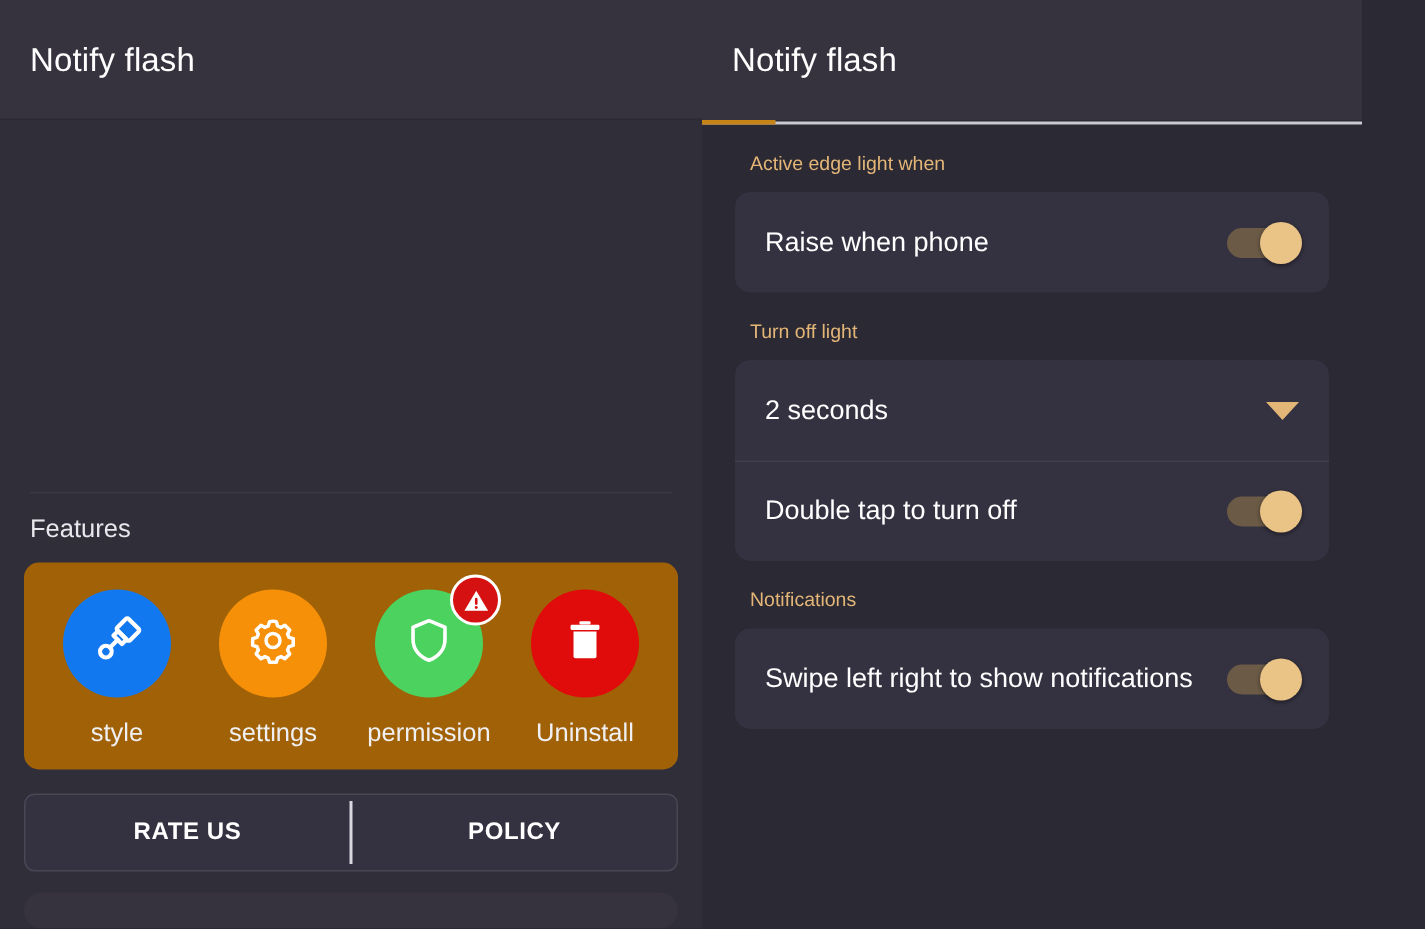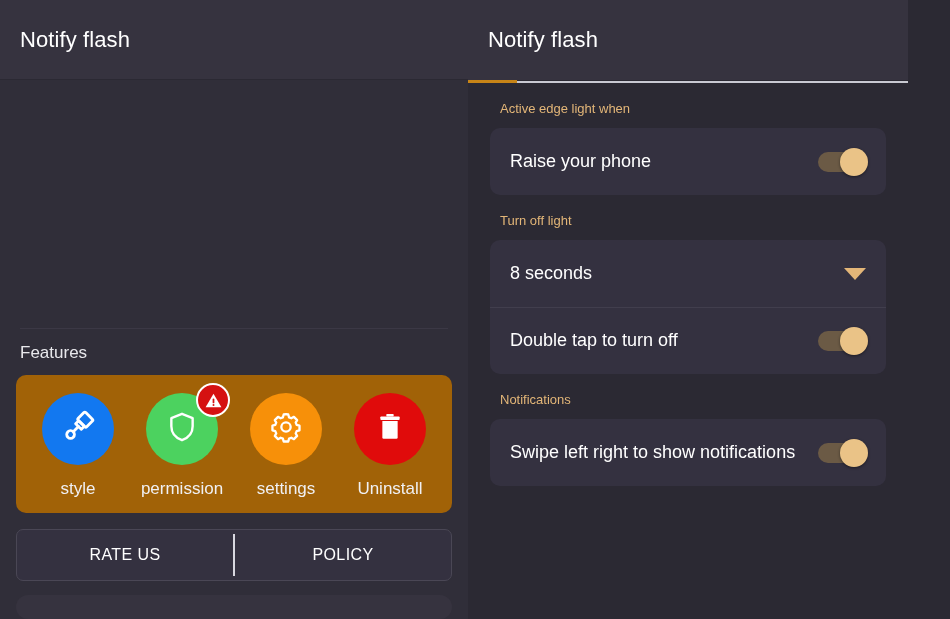--- a/index.html
+++ b/index.html
@@ -92,20 +92,21 @@
   .btn-half {
     flex: 1;
     display: flex; align-items: center; justify-content: center;
     color: #ffffff;
     font-size: 16px;
     letter-spacing: .4px;
     cursor: pointer;
     background: transparent;
     border: none;
     font-family: inherit;
+    font-weight: bold;
   }
   .btn-sep { width: 2px; background: #d8d8e0; margin: 4px 0; }
 
   .bottom-stub {
     margin: 14px 16px 0 16px;
     height: 24px;
     border-radius: 12px;
     background: #36333f;
   }
 
@@ -218,47 +219,47 @@
                     <path d="M12 11.6v4.2"></path>
                     <circle cx="12" cy="18.3" r="2.3"></circle>
                   </g>
                 </svg>
               </span>
             </div>
             <div class="feature-label">style</div>
           </div>
 
           <div class="feature-item">
+            <div class="feature-circle" style="background:#f79009;">
+              <span>
+                <svg width="36" height="36" viewBox="0 0 24 24" fill="none" stroke="#ffffff" stroke-width="1.55" stroke-linejoin="round">
+                  <path d="M12 3.4l1.5.25.55 1.9 1.5.63 1.72-.95 2.15 2.15-.95 1.72.63 1.5 1.9.55v3.04l-1.9.55-.63 1.5.95 1.72-2.15 2.15-1.72-.95-1.5.63-.55 1.9h-3.04l-.55-1.9-1.5-.63-1.72.95-2.15-2.15.95-1.72-.63-1.5-1.9-.55v-3.04l1.9-.55.63-1.5-.95-1.72 2.15-2.15 1.72.95 1.5-.63.55-1.9z"></path>
+                  <circle cx="12" cy="12" r="3.1"></circle>
+                </svg>
+              </span>
+            </div>
+            <div class="feature-label">settings</div>
+          </div>
+
+          <div class="feature-item">
             <div class="feature-circle" style="background:#4cd25f;">
               <span>
                 <svg width="36" height="36" viewBox="0 0 24 24" fill="none" stroke="#ffffff" stroke-width="1.6" stroke-linejoin="round">
                   <path d="M12 3.2 4.9 6.1v5.4c0 4.5 3 7.8 7.1 9.3 4.1-1.5 7.1-4.8 7.1-9.3V6.1z"></path>
                 </svg>
               </span>
               <span class="badge">
                 <svg width="19" height="19" viewBox="0 0 24 24">
                   <path d="M12 3.5 22 20.5H2z" fill="#ffffff"></path>
                   <rect x="10.9" y="9.5" width="2.2" height="6" rx="1.1" fill="#d51111"></rect>
                   <circle cx="12" cy="17.6" r="1.25" fill="#d51111"></circle>
                 </svg>
               </span>
             </div>
             <div class="feature-label">permission</div>
-          </div>
-
-          <div class="feature-item">
-            <div class="feature-circle" style="background:#f79009;">
-              <span>
-                <svg width="36" height="36" viewBox="0 0 24 24" fill="none" stroke="#ffffff" stroke-width="1.55" stroke-linejoin="round">
-                  <path d="M12 3.4l1.5.25.55 1.9 1.5.63 1.72-.95 2.15 2.15-.95 1.72.63 1.5 1.9.55v3.04l-1.9.55-.63 1.5.95 1.72-2.15 2.15-1.72-.95-1.5.63-.55 1.9h-3.04l-.55-1.9-1.5-.63-1.72.95-2.15-2.15.95-1.72-.63-1.5-1.9-.55v-3.04l1.9-.55.63-1.5-.95-1.72 2.15-2.15 1.72.95 1.5-.63.55-1.9z"></path>
-                  <circle cx="12" cy="12" r="3.1"></circle>
-                </svg>
-              </span>
-            </div>
-            <div class="feature-label">settings</div>
           </div>
 
           <div class="feature-item">
             <div class="feature-circle" style="background:#e00b0b;">
               <span>
                 <svg width="34" height="34" viewBox="0 0 24 24" fill="#ffffff">
                   <rect x="5.2" y="4.6" width="13.6" height="2.4" rx="0.6"></rect>
                   <rect x="9.4" y="2.9" width="5.2" height="1.6" rx="0.5"></rect>
                   <path d="M6.6 7.8h10.8v11.6a.9.9 0 0 1-.9.9H7.5a.9.9 0 0 1-.9-.9z"></path>
                 </svg>
@@ -292,36 +293,36 @@
     </div>
 
     <div class="right-scroll">
 
       <div>
         <div class="section-header">Active edge light when</div>
         <div class="card">
 
 
           <div class="row">
-            <div class="row-label">Raise your phone</div>
+            <div class="row-label">Raise when phone</div>
             <div class="toggle">
               <div class="toggle-track"></div>
               <div class="toggle-thumb"></div>
             </div>
           </div>
 
         </div>
       </div>
 
       <div>
         <div class="section-header">Turn off light</div>
         <div class="card">
 
           <div class="row">
-            <div class="row-label">8 seconds</div>
+            <div class="row-label">2 seconds</div>
             <div class="chevron-down"></div>
           </div>
 
           <div class="row">
             <div class="row-label">Double tap to turn off</div>
             <div class="toggle">
               <div class="toggle-track"></div>
               <div class="toggle-thumb"></div>
             </div>
           </div>

